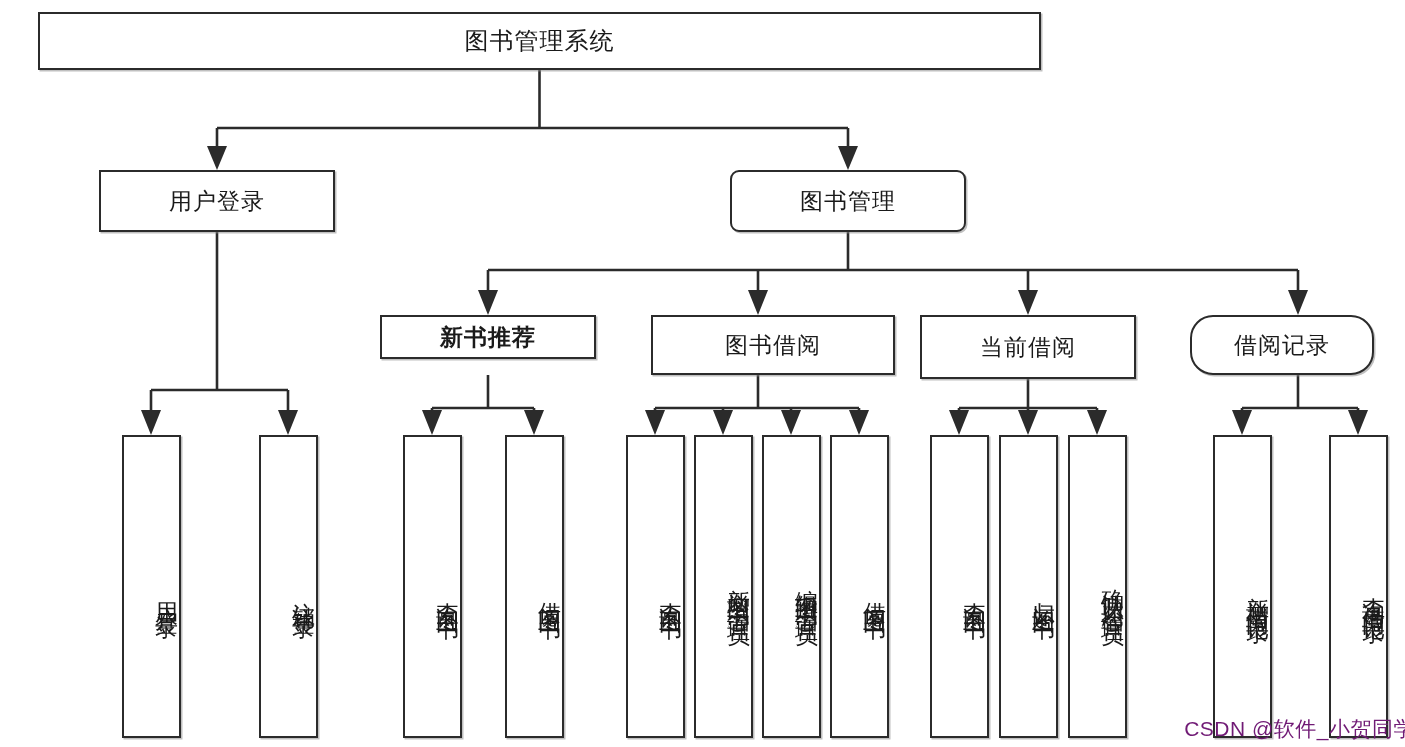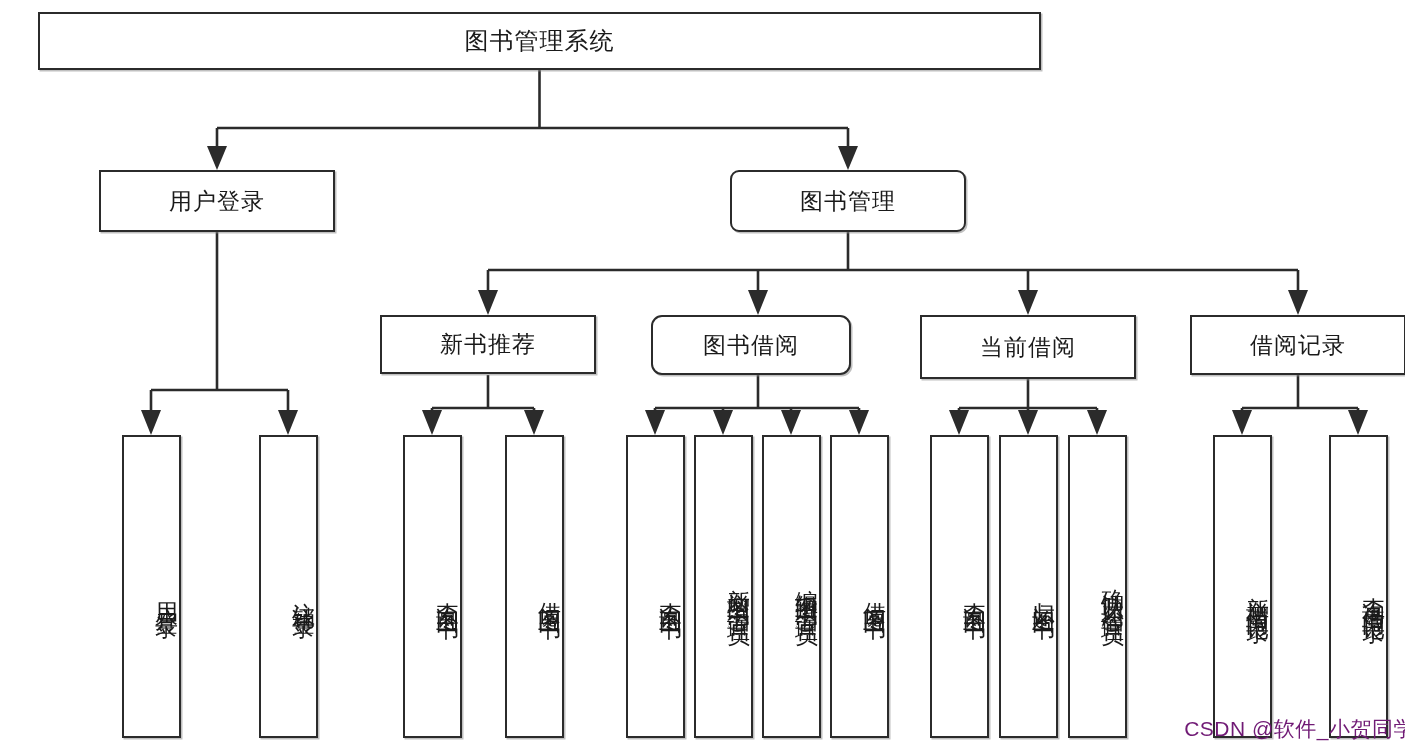--- a/index.html
+++ b/index.html
@@ -124,30 +124,30 @@
     <span>图书管理系统</span>
   </div>
 
   <div class="node h" style="left:81px;top:170px;width:236px;height:62px;">
     <span>用户登录</span>
   </div>
   <div class="node h" style="left:712px;top:170px;width:236px;height:62px;border-radius:9px;">
     <span>图书管理</span>
   </div>
 
-  <div class="node h" style="left:362px;top:315px;width:216px;height:59px;">
+  <div class="node h" style="left:362px;top:315px;width:216px;height:44px;font-weight:bold;">
     <span>新书推荐</span>
   </div>
-  <div class="node h" style="left:633px;top:315px;width:200px;height:60px;border-radius:11px;">
+  <div class="node h" style="left:633px;top:315px;width:244px;height:60px;">
     <span>图书借阅</span>
   </div>
   <div class="node h" style="left:902px;top:315px;width:216px;height:64px;">
     <span>当前借阅</span>
   </div>
-  <div class="node h" style="left:1172px;top:315px;width:216px;height:60px;">
+  <div class="node h" style="left:1172px;top:315px;width:184px;height:60px;border-radius:23px;">
     <span>借阅记录</span>
   </div>
 
   <div class="node v" style="left:104px;top:435px;width:59px;height:303px;">
     <span>用户登录</span>
   </div>
   <div class="node v" style="left:241px;top:435px;width:59px;height:303px;">
     <span>注销登录</span>
   </div>
 

